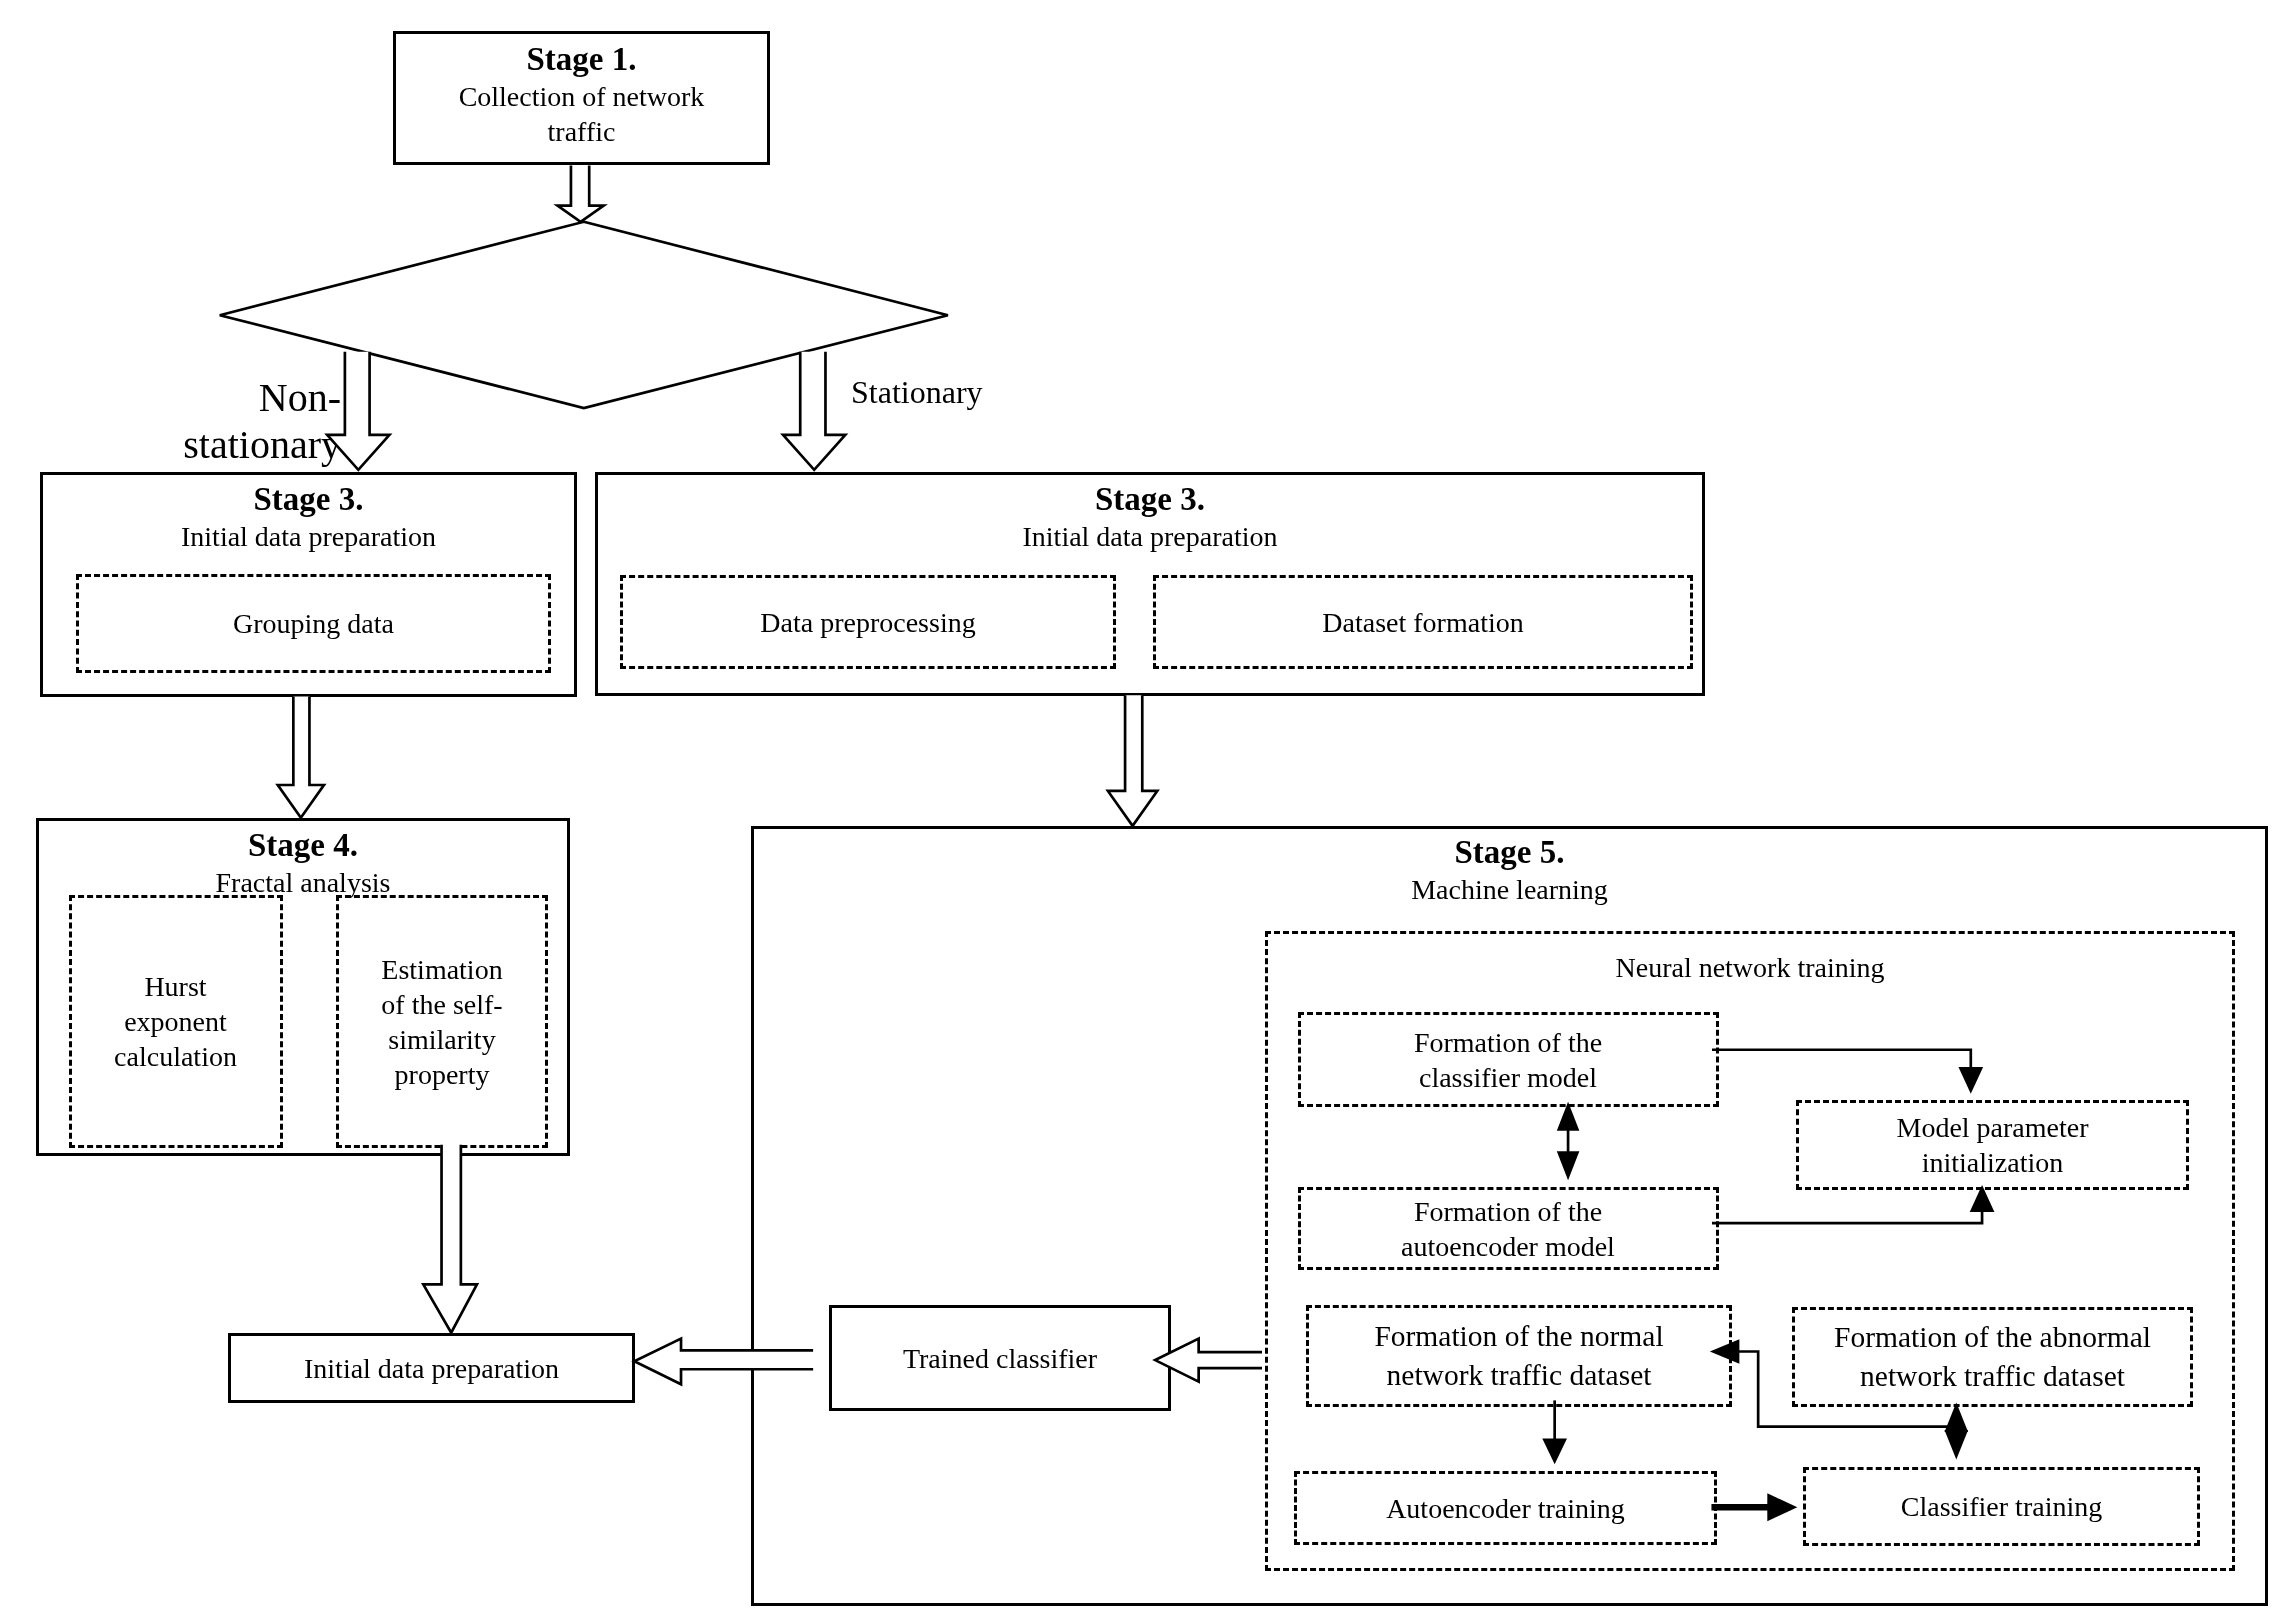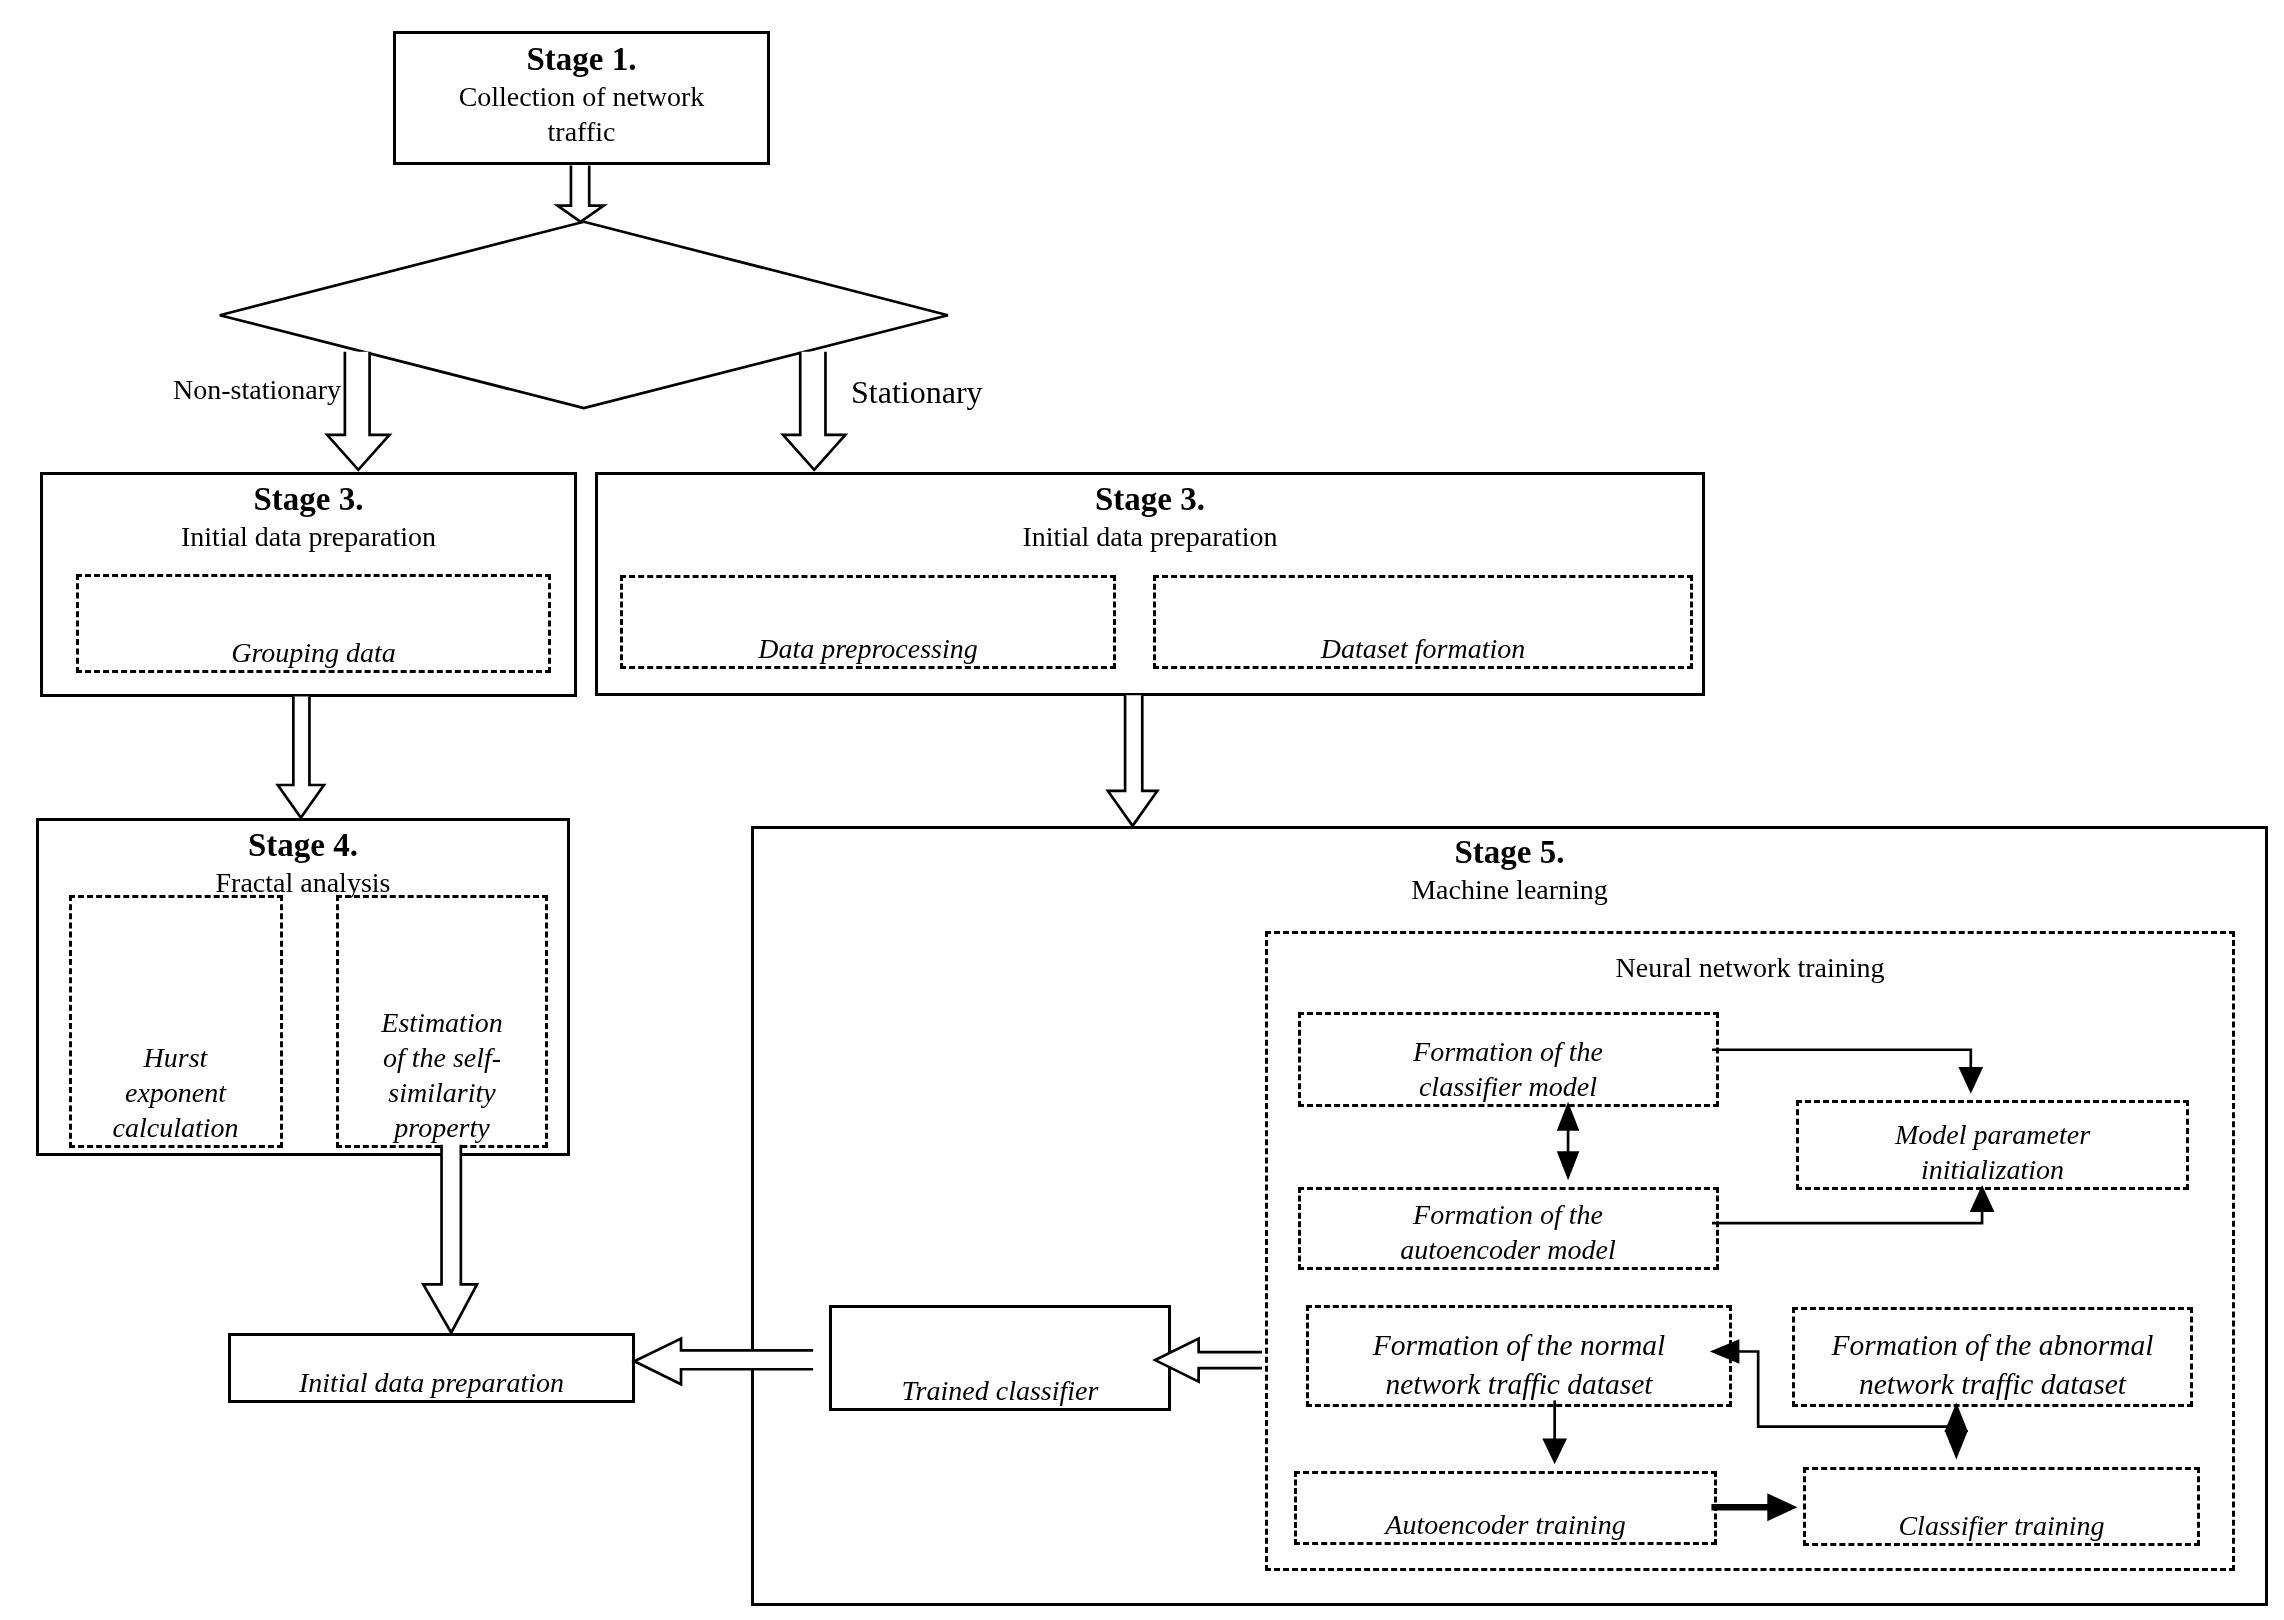--- a/index.html
+++ b/index.html
@@ -5,21 +5,21 @@
   html,body{margin:0;padding:0;background:#ffffff;}
   .canvas{
     position:relative; width:1870px; height:1620px; background:#ffffff;
     font-family:"Liberation Serif","DejaVu Serif",serif; color:#000;
   }
   .canvas *{box-sizing:border-box;}
   .box{position:absolute;}
   .solid{border:3.2px solid #000;}
   .dashed{border:3.2px dashed #000;}
   .stack{display:flex;flex-direction:column;align-items:center;}
-  .center{display:flex;align-items:flex-end;justify-content:center;text-align:center;font-style:italic;}
+  .center{display:flex;align-items:center;justify-content:center;text-align:center;}
   .title{font-weight:bold;font-size:33px;line-height:1.18;text-align:center;white-space:pre-line;}
   .label{font-size:28px;line-height:1.25;text-align:center;white-space:pre-line;}
   .small .label{font-size:29.5px;line-height:1.32;}
 
   
   #stage1{left:393px;top:31px;width:377px;height:134px;padding-top:6.4px;}
   #stage3-left{left:40px;top:472px;width:537px;height:225px;padding-top:5.4px;}
   #stage3-right{left:595px;top:472px;width:1110px;height:224px;padding-top:5.4px;}
   #stage4{left:36px;top:818px;width:534px;height:338px;padding-top:5.4px;}
   #stage5{left:751px;top:826px;width:1517px;height:780px;padding-top:4.3px;}
@@ -36,21 +36,21 @@
   #classifier-model{left:29.5px;top:78px;width:421px;height:95px;}
   #model-param{left:528px;top:166px;width:393px;height:90px;}
   #autoencoder-model{left:29.5px;top:253px;width:421px;height:83px;}
   #normal-dataset{left:38px;top:371px;width:426px;height:102px;}
   #abnormal-dataset{left:524px;top:373px;width:401px;height:100px;}
   #autoencoder-training{left:26px;top:537px;width:423px;height:74px;}
   #classifier-training{left:535px;top:533px;width:397px;height:79px;}
 
   
   #diamond-text{left:369px;top:259px;width:430px;position:absolute;}
-  #branch-left{left:105px;top:374px;width:236px;position:absolute;text-align:right;font-size:28px;}
+  #branch-left{left:105px;top:374px;width:236px;position:absolute;text-align:right;font-size:40px;}
   #branch-right{left:851px;top:374px;width:226px;position:absolute;text-align:left;font-size:32px;}
 
   svg.overlay{position:absolute;left:0;top:0;pointer-events:none;}
 </style>
 </head>
 <body>
 
 <div class="canvas">
 
   <div class="box solid stack" id="stage1">

